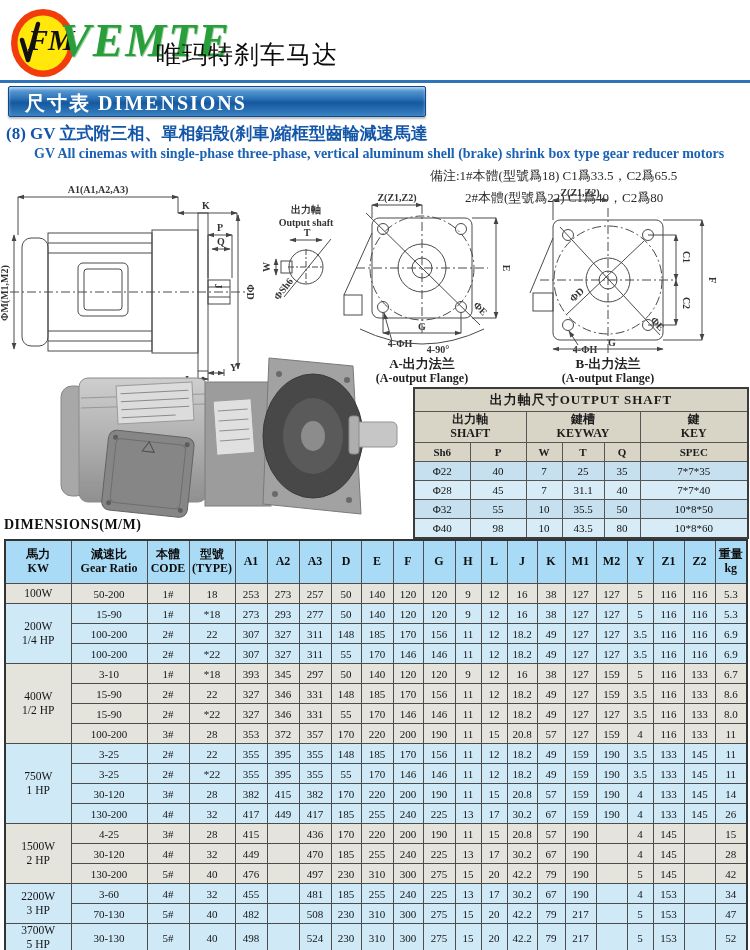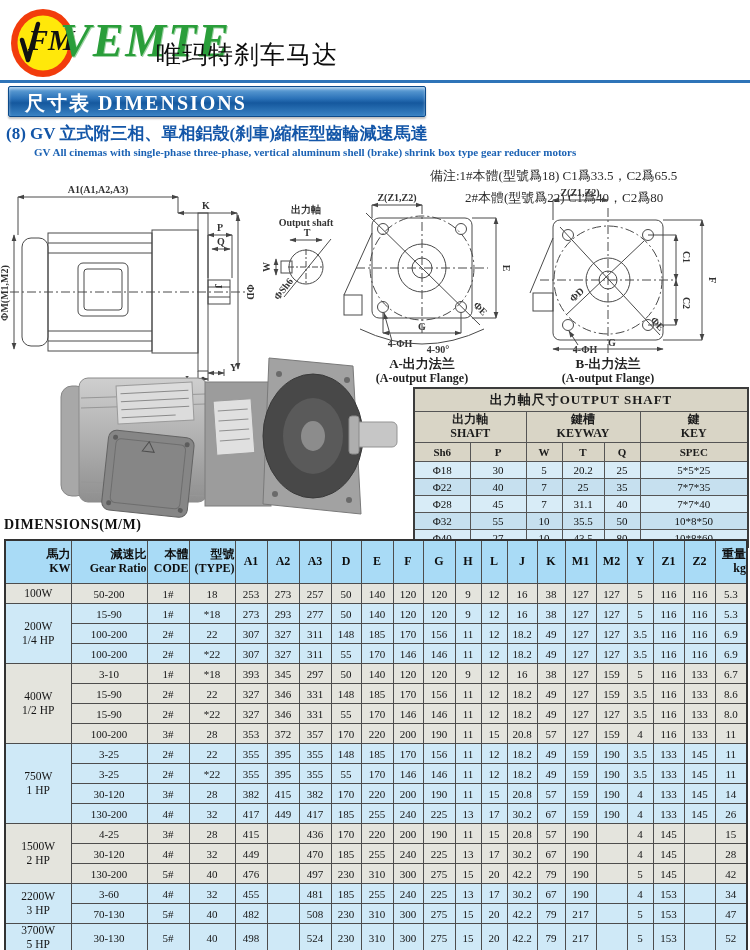--- a/index.html
+++ b/index.html
@@ -11,21 +11,21 @@
   #brand{position:absolute;left:60px;top:14px;font-size:46px;font-weight:bold;font-style:italic;color:#2a9e3a;letter-spacing:2px;text-shadow:1px 1px 0 #9fd3a5;}
   #brand-cn{position:absolute;left:156px;top:38px;font-size:25px;color:#0d0d0d;letter-spacing:1px;text-align:right;}
   #top-rule{position:absolute;left:0;top:80px;width:750px;height:3px;background:#2e74b8;}
   #banner{position:absolute;left:8px;top:86px;width:416px;height:29px;border-radius:2px;border:1px solid #0c4a8a;
     background:linear-gradient(#6aa8dc 0%, #2b72b8 40%, #15589e 55%, #3a83c4 100%);
     box-shadow:inset 0 2px 3px rgba(255,255,255,.5), 0 2px 2px rgba(0,0,0,.25);}
   #banner span{display:block;padding:3px 0 0 16px;font-size:20px;font-weight:bold;color:#ffffff;letter-spacing:2px;}
 
   
   #title-cn{position:absolute;left:6px;top:122px;width:740px;font-size:17px;font-weight:bold;color:#1356a8;}
-  #title-en{position:absolute;left:34px;top:146px;width:712px;font-size:11px;font-weight:bold;color:#1b62b4;}
+  #title-en{position:absolute;left:34px;top:146px;width:712px;font-size:14px;font-weight:bold;color:#1b62b4;}
   #note1{position:absolute;left:430px;top:167px;font-size:13px;color:#2b2b2b;}
   #note2{position:absolute;left:465px;top:189px;font-size:13px;color:#2b2b2b;}
 
   
   #drawings{position:absolute;left:0;top:183px;width:750px;height:212px;}
   #drawings text{font-family:"Liberation Serif","DejaVu Serif",serif;font-size:10px;font-weight:bold;fill:#333;}
   #drawings .cap1{font-size:13px;fill:#222;}
   #drawings .cap2{font-size:12px;fill:#222;}
   #photo{position:absolute;left:55px;top:348px;width:345px;height:180px;}
 
@@ -39,21 +39,21 @@
   #shaft-table .sub{height:18px;font-size:11px;font-weight:bold;margin-top:40px;}
   #shaft-table tbody td{background:#d8ecf7;font-size:11px;height:16px;}
   #shaft-table tbody tr.alt td{background:#c6e0ef;}
 
   
   #dims-label{position:absolute;left:4px;top:517px;font-size:14px;font-weight:bold;letter-spacing:.5px;color:#111;}
   #main-table-wrap{position:absolute;left:4px;top:539px;width:742px;height:391px;}
   #main-table{border-collapse:collapse;table-layout:fixed;width:742px;height:391px;border:2px solid #333;}
   #main-table th,#main-table td{border:1px solid #4d4d4d;text-align:center;padding:0;overflow:hidden;}
   #main-table thead th{background:#a9dbf6;font-weight:bold;font-size:12px;line-height:1.1;height:42px;color:#0e0e0e;}
-  #main-table thead th div{line-height:1.15;text-align:right;}
+  #main-table thead th div{line-height:1.15;}
   #main-table tbody td{font-size:11px;height:19px;color:#151515;}
   #main-table tbody tr.tone-gray td{background:#e4e4dd;}
   #main-table tbody tr.tone-blue td{background:#cfe9f7;}
   #main-table td.power{font-size:11.5px;line-height:1.2;}
 </style>
 </head>
 <body>
 
 <div id="page">
 
@@ -322,28 +322,20 @@
         <tr>
           <th class="sub">Sh6</th>
           <th class="sub">P</th>
           <th class="sub">W</th>
           <th class="sub">T</th>
           <th class="sub">Q</th>
           <th class="sub">SPEC</th>
         </tr>
       </thead>
       <tbody>
-          <tr>
-            <td>Φ18</td>
-            <td>30</td>
-            <td>5</td>
-            <td>20.2</td>
-            <td>25</td>
-            <td>5*5*25</td>
-          </tr>
           <tr class="alt">
             <td>Φ22</td>
             <td>40</td>
             <td>7</td>
             <td>25</td>
             <td>35</td>
             <td>7*7*35</td>
           </tr>
           <tr>
             <td>Φ28</td>
@@ -356,21 +348,21 @@
           <tr class="alt">
             <td>Φ32</td>
             <td>55</td>
             <td>10</td>
             <td>35.5</td>
             <td>50</td>
             <td>10*8*50</td>
           </tr>
           <tr>
             <td>Φ40</td>
-            <td>27</td>
+            <td>98</td>
             <td>10</td>
             <td>43.5</td>
             <td>80</td>
             <td>10*8*60</td>
           </tr>
         </tbody>
     </table>
   </div>
 
   <div id="dims-label">DIMENSIONS(M/M)</div>

